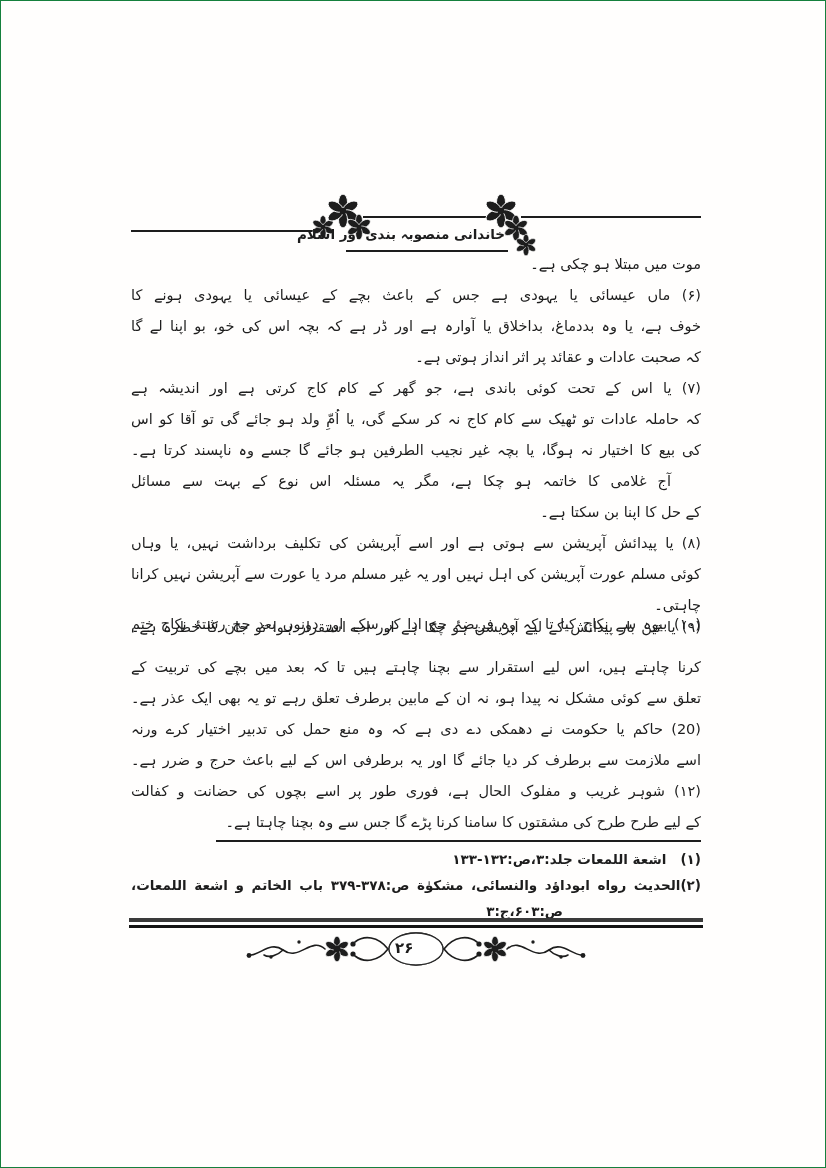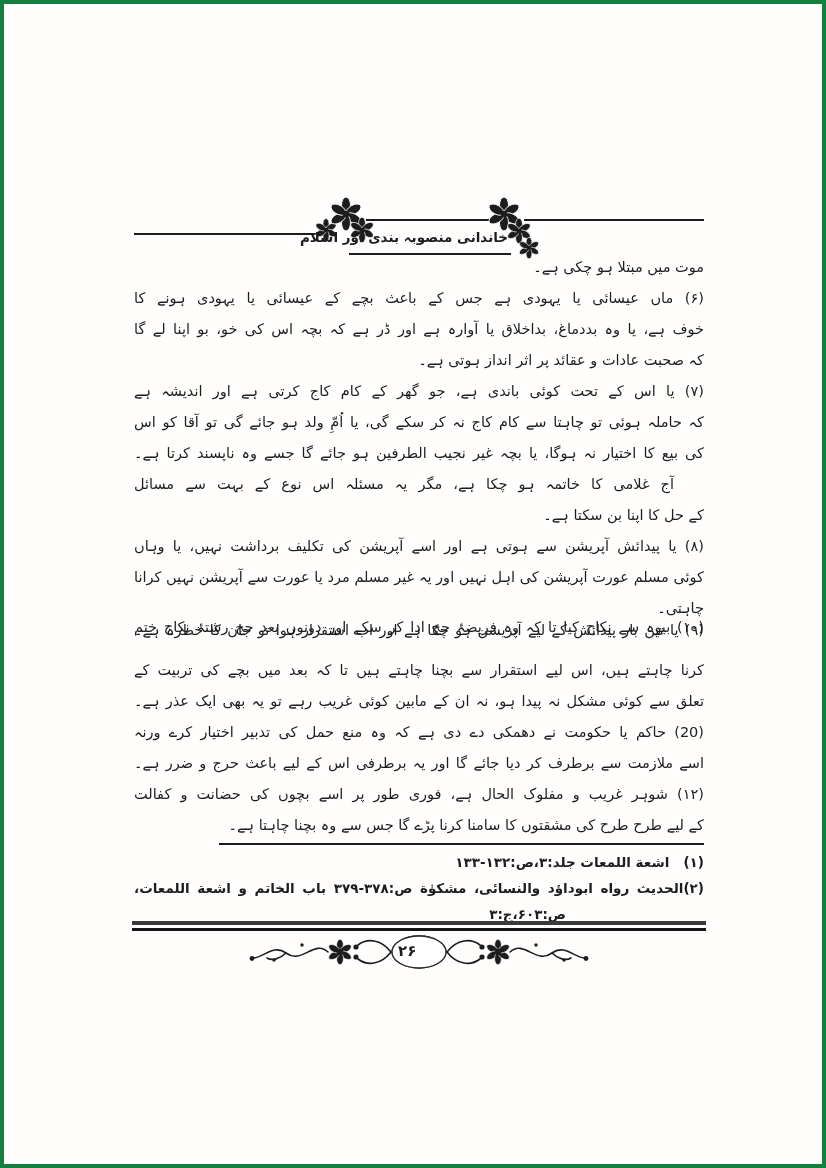--- a/index.html
+++ b/index.html
@@ -1,19 +1,19 @@
 <!DOCTYPE html>
 <html lang="ur"><head>
 <meta charset="utf-8">
 <style>
   html,body{margin:0;padding:0;background:#fff;}
   .screen{
     position:relative;width:826px;height:1168px;background:#fffefd;
     font-family:"DejaVu Sans",sans-serif;color:#1d1d1d;
-    border:4px solid #15803d;box-sizing:border-box;overflow:hidden;
+    border:1px solid #15803d;box-sizing:border-box;overflow:hidden;
   }
   .rule{position:absolute;background:#1d1d1d;height:2px;}
   
   .title-box{
     position:absolute;left:350px;top:218px;width:154px;height:30px;
     line-height:30px;text-align:center;font-size:13.5px;font-weight:700;
     direction:rtl;white-space:nowrap;overflow:visible;
   }
   
   .line{
@@ -70,30 +70,30 @@
   </svg>
 
   <div class="title-box">خاندانی منصوبہ بندی اور اسلام</div>
 
   <div>
     <div class="line r" style="top:248px;">موت میں مبتلا ہو چکی ہے۔</div>
     <div class="line j" style="top:279px;">(۶) ماں عیسائی یا یہودی ہے جس کے باعث بچے کے عیسائی یا یہودی ہونے کا</div>
     <div class="line j" style="top:310px;">خوف ہے، یا وہ بددماغ، بداخلاق یا آوارہ ہے اور ڈر ہے کہ بچہ اس کی خو، بو اپنا لے گا</div>
     <div class="line r" style="top:341px;">کہ صحبت عادات و عقائد پر اثر انداز ہوتی ہے۔</div>
     <div class="line j" style="top:372px;">(۷) یا اس کے تحت کوئی باندی ہے، جو گھر کے کام کاج کرتی ہے اور اندیشہ ہے</div>
-    <div class="line j" style="top:403px;">کہ حاملہ ہوئی تو چاہتا سے کام کاج نہ کر سکے گی، یا اُمِّ ولد ہو جائے گی تو آقا کو اس</div>
+    <div class="line j" style="top:403px;">کہ حاملہ عادات تو ٹھیک سے کام کاج نہ کر سکے گی، یا اُمِّ ولد ہو جائے گی تو آقا کو اس</div>
     <div class="line j" style="top:434px;">کی بیع کا اختیار نہ ہوگا، یا بچہ غیر نجیب الطرفین ہو جائے گا جسے وہ ناپسند کرتا ہے۔</div>
     <div class="line j ind" style="top:465px;">آج غلامی کا خاتمہ ہو چکا ہے، مگر یہ مسئلہ اس نوع کے بہت سے مسائل</div>
     <div class="line r" style="top:496px;">کے حل کا اپنا بن سکتا ہے۔</div>
     <div class="line j" style="top:527px;">(۸) یا پیدائش آپریشن سے ہوتی ہے اور اسے آپریشن کی تکلیف برداشت نہیں، یا وہاں</div>
     <div class="line j" style="top:558px;">کوئی مسلم عورت آپریشن کی اہل نہیں اور یہ غیر مسلم مرد یا عورت سے آپریشن نہیں کرانا چاہتی۔</div>
     <div class="line j" style="top:589px;margin-top:22px;">(۹) یا تین بار پیدائش کے لیے آپریشن ہو چکا ہے اور اب استقرار ہوا تو جان کا خطرہ ہے۔</div>
     <div class="line j" style="top:608px;">(۱۰) بیوہ سے نکاح کیا تا کہ وہ فریضۂ حج ادا کر سکے اور دونوں بعد حج رشتۂ نکاح ختم</div>
     <div class="line j" style="top:651px;">کرنا چاہتے ہیں، اس لیے استقرار سے بچنا چاہتے ہیں تا کہ بعد میں بچے کی تربیت کے</div>
-    <div class="line j" style="top:682px;">تعلق سے کوئی مشکل نہ پیدا ہو، نہ ان کے مابین کوئی غریب رہے تو یہ بھی ایک عذر ہے۔</div>
+    <div class="line j" style="top:682px;">تعلق سے کوئی مشکل نہ پیدا ہو، نہ ان کے مابین برطرف تعلق رہے تو یہ بھی ایک عذر ہے۔</div>
     <div class="line j" style="top:713px;">(20) حاکم یا حکومت نے دھمکی دے دی ہے کہ وہ منع حمل کی تدبیر اختیار کرے ورنہ</div>
     <div class="line j" style="top:744px;">اسے ملازمت سے برطرف کر دیا جائے گا اور یہ برطرفی اس کے لیے باعث حرج و ضرر ہے۔</div>
     <div class="line j" style="top:775px;">(۱۲) شوہر غریب و مفلوک الحال ہے، فوری طور پر اسے بچوں کی حضانت و کفالت</div>
     <div class="line r" style="top:806px;">کے لیے طرح طرح کی مشقتوں کا سامنا کرنا پڑے گا جس سے وہ بچنا چاہتا ہے۔</div>
   </div>
 
   <div class="rule" style="left:215px;top:839px;width:485px;"></div>
   <div>
     <div class="fn r" style="top:845px;">(۱)&nbsp;&nbsp;&nbsp;اشعة اللمعات جلد:۳،ص:۱۳۲-۱۳۳</div>
     <div class="fn j" style="top:871px;">(۲)الحدیث رواه ابوداؤد والنسائی، مشکوٰة ص:۳۷۸-۳۷۹ باب الخاتم و اشعة اللمعات،</div>

